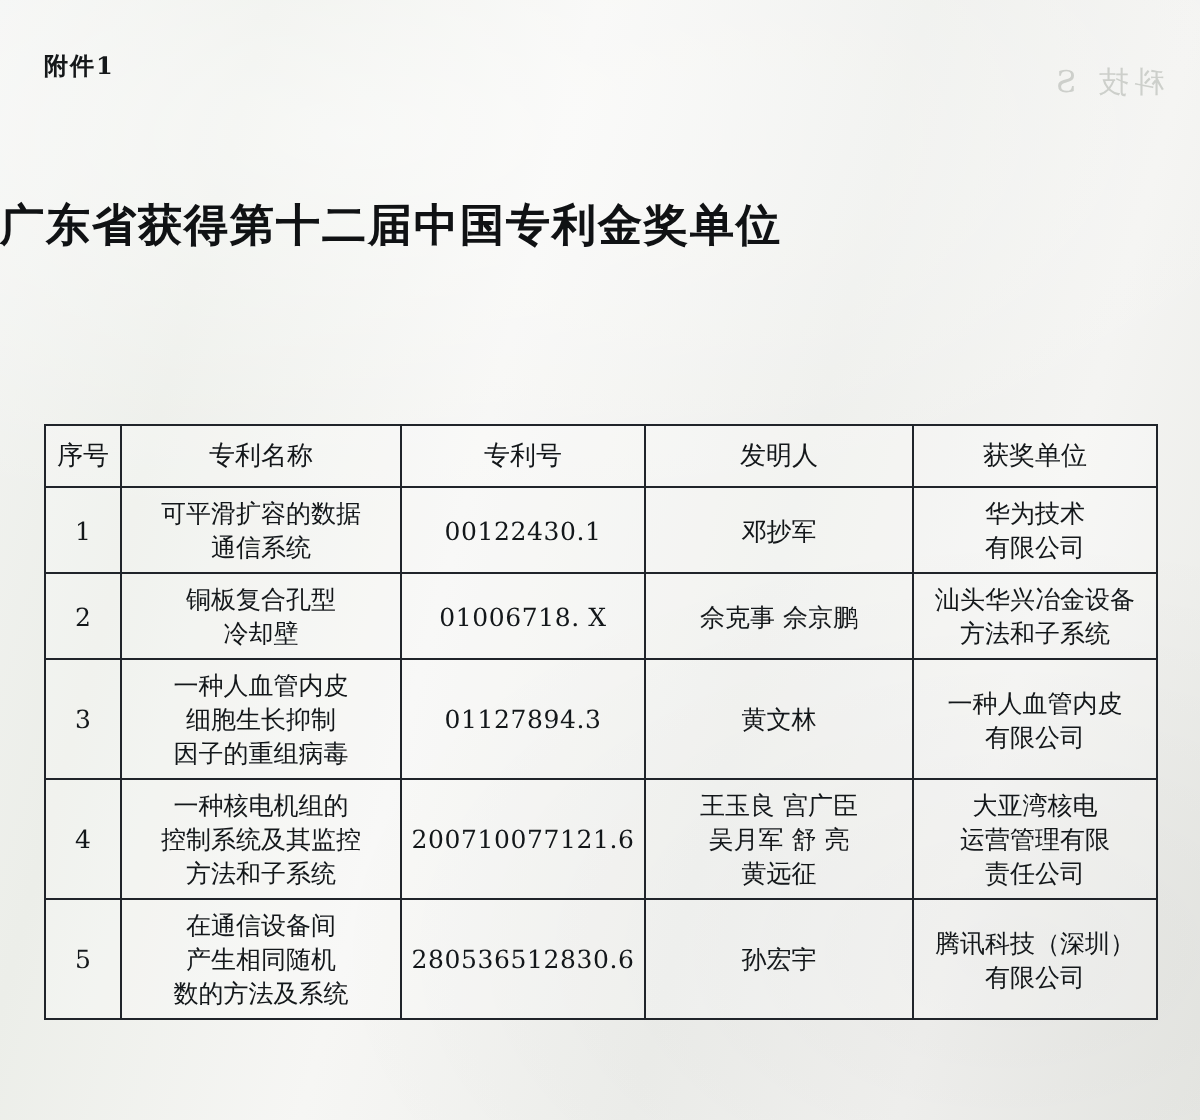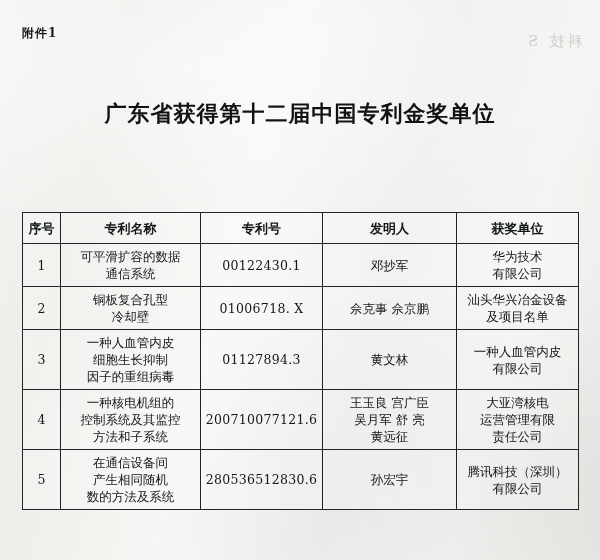--- a/index.html
+++ b/index.html
@@ -52,21 +52,21 @@
     letter-spacing: 3px;
     font-family: "DejaVu Serif", "Liberation Serif", serif;
     transform: scaleX(-1);
     opacity: .9;
   }
   .doc-title {
     position: absolute;
     left: 0;
     right: 0;
     top: 92px;
-    text-align: center;
+    text-align: left;
     font-family: "DejaVu Serif", "Liberation Serif", serif;
     font-weight: bold;
     font-size: 22px;
     line-height: 42px;
     letter-spacing: 1px;
     color: #101214;
   }
   .doc-title .line2 {
     display: block;
   }
@@ -84,21 +84,21 @@
     border: 1px solid #20242a;
     text-align: center;
     vertical-align: middle;
     font-family: "DejaVu Serif", "Liberation Serif", serif;
     color: #13171a;
     padding: 4px 2px;
     line-height: 17px;
   }
   table.main-table th {
     font-size: 13px;
-    font-weight: bold;
+    font-weight: normal;
     height: 26px;
     padding: 2px;
   }
   table.main-table td {
     font-size: 12.5px;
   }
   .col-no    { width: 38px; }
   .col-name  { width: 140px; }
   .col-num   { width: 122px; }
   .col-inv   { width: 134px; }
@@ -157,21 +157,21 @@
         <td class="cell-unit multiline">华为技术
 有限公司</td>
       </tr>
       <tr>
         <td class="cell-no">2</td>
         <td class="cell-name multiline">铜板复合孔型
 冷却壁</td>
         <td class="cell-num">01006718. X</td>
         <td class="cell-inv multiline">佘克事    佘京鹏</td>
         <td class="cell-unit multiline">汕头华兴冶金设备
-及项目名单</td>
+方法和子系统</td>
       </tr>
       <tr>
         <td class="cell-no">3</td>
         <td class="cell-name multiline">一种人血管内皮
 细胞生长抑制
 因子的重组病毒</td>
         <td class="cell-num">01127894.3</td>
         <td class="cell-inv multiline">黄文林</td>
         <td class="cell-unit multiline">一种人血管内皮
 有限公司</td>

